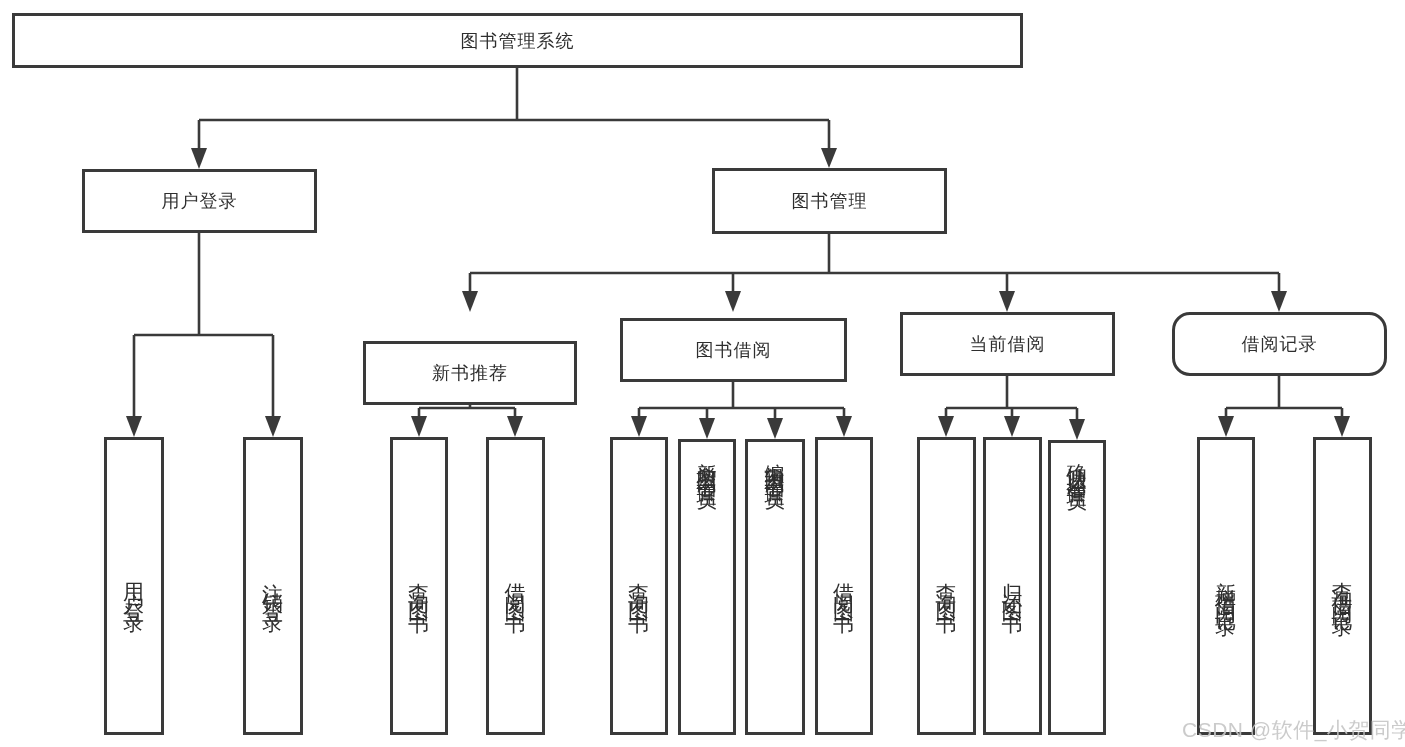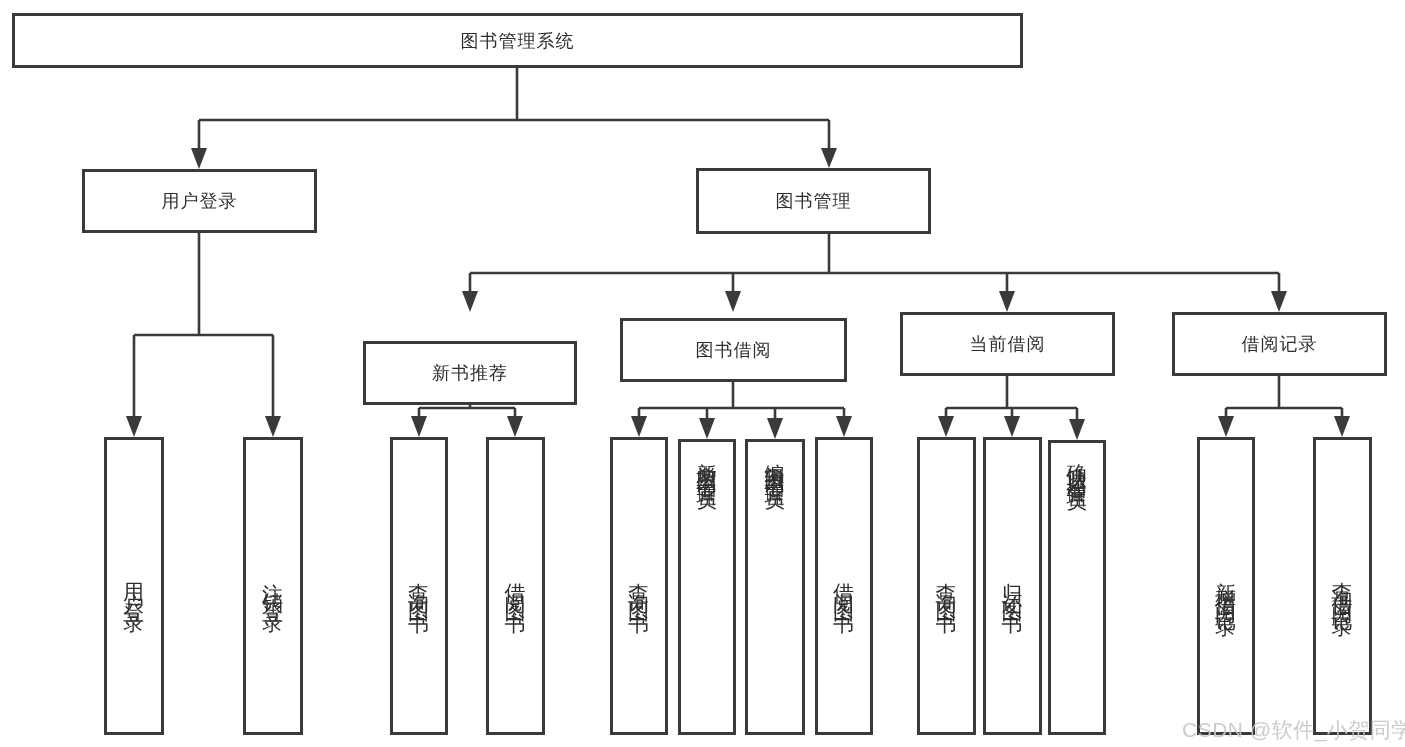--- a/index.html
+++ b/index.html
@@ -103,34 +103,34 @@
     </g>
   </svg>
 
   <div class="box" style="left:12px;top:13px;width:1011px;height:55px;">
     <span class="hlabel">图书管理系统</span>
   </div>
 
   <div class="box" style="left:82px;top:169px;width:235px;height:64px;">
     <span class="hlabel">用户登录</span>
   </div>
-  <div class="box" style="left:696px;top:168px;width:235px;height:66px;">
+  <div class="box" style="left:712px;top:168px;width:235px;height:66px;">
     <span class="hlabel">图书管理</span>
   </div>
 
   <div class="box" style="left:363px;top:312px;width:214px;height:64px;margin-top:29px;">
     <span class="hlabel">新书推荐</span>
   </div>
   <div class="box" style="left:620px;top:318px;width:227px;height:64px;">
     <span class="hlabel">图书借阅</span>
   </div>
   <div class="box" style="left:900px;top:312px;width:215px;height:64px;justify-content:center;">
     <span class="hlabel">当前借阅</span>
   </div>
-  <div class="box" style="left:1172px;top:312px;width:215px;height:64px;">
+  <div class="box" style="left:1172px;top:312px;width:215px;height:64px;border-radius:18px;">
     <span class="hlabel">借阅记录</span>
   </div>
 
   <div class="box leaf" style="left:104px;top:437px;width:60px;height:298px;">
     <span class="vlabel">用户登录</span>
   </div>
   <div class="box leaf" style="left:243px;top:437px;width:60px;height:298px;">
     <span class="vlabel">注销登录</span>
   </div>
 

